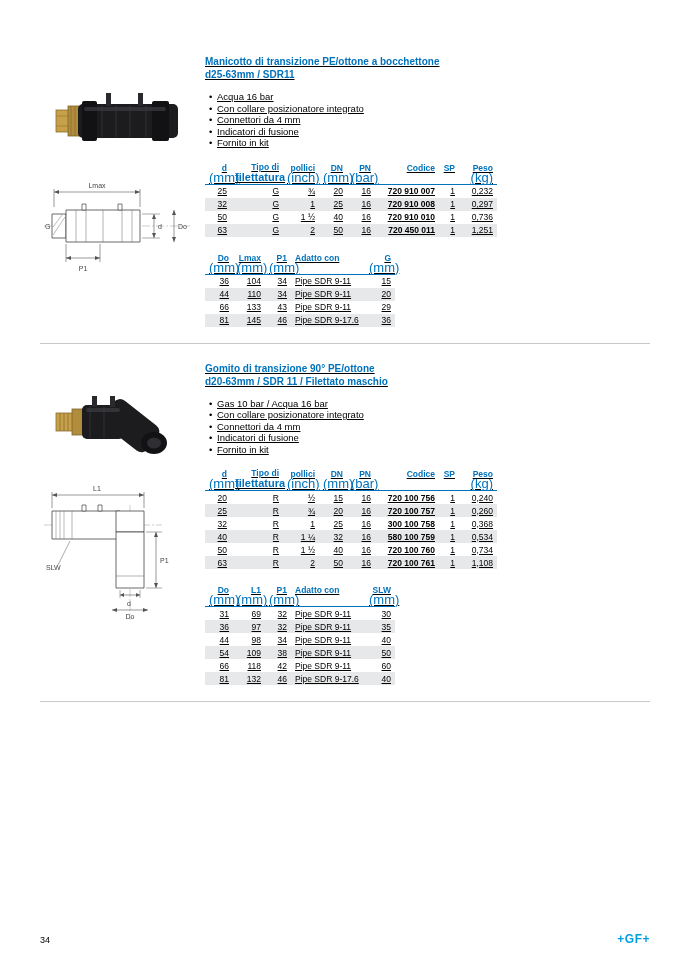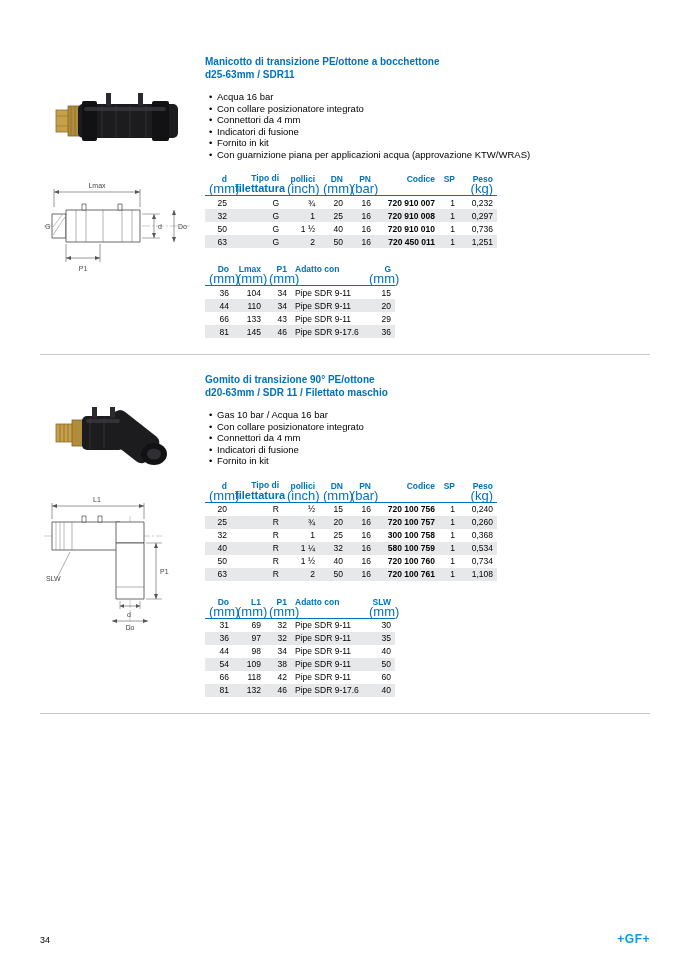--- a/index.html
+++ b/index.html
@@ -2,21 +2,21 @@
 <html style="--accent: #0072BC; --logo: #009FE3; --alt-row: #e7e8e9;"><head>
 <meta charset="utf-8">
 <style>
   :root { --accent:#0072BC; --logo:#009FE3; --alt-row:#e7e8e9; }
   * { margin:0; padding:0; box-sizing:border-box; }
   html,body { width:691px; height:972px; }
   body { font-family:"Liberation Sans", sans-serif; background:#fafafa; color:#000; }
   .page { position:relative; width:691px; height:972px; background:#ffffff; padding:55px 41px 0 40px; overflow:hidden; }
   .product-section { display:flex; }
   .left-col { width:165px; flex:0 0 165px; }
-  .right-col { flex:1; min-width:0; }
+  .right-col { flex:1; min-width:0;text-decoration:underline; }
   .photo-wrap { margin:34px 0 0 14px; }
   .drawing-wrap { margin:22px 0 0 2px; }
   .section-title { color:var(--accent); font-size:10px; font-weight:bold; line-height:13px; margin-bottom:10px; }
   .bullets { list-style:none; margin:0 0 13px 2px; }
   .bullets li { font-size:9.5px; line-height:11.5px; padding-left:10px; position:relative; }
   .bullets li::before { content:"•"; position:absolute; left:2px; }
   table { border-collapse:collapse; table-layout:fixed; }
   .tbl-main { width:292px; margin-bottom:16px; }
   .tbl-dim  { width:190px; }
   th { vertical-align:bottom; text-align:right; padding:0 4px 2px; border-bottom:1px solid var(--accent); color:var(--accent); }
@@ -105,21 +105,20 @@
       <h2 class="section-title">
         <span>Manicotto di transizione PE/ottone a bocchettone</span><br>
         <span>d25-63mm / SDR11</span>
       </h2>
       <ul class="bullets">
           <li>Acqua 16 bar</li>
           <li>Con collare posizionatore integrato</li>
           <li>Connettori da 4 mm</li>
           <li>Indicatori di fusione</li>
           <li>Fornito in kit</li>
-          <li>Con guarnizione piana per applicazioni acqua (approvazione KTW/WRAS)</li>
         </ul>
       <table class="tbl-main">
         <colgroup>
             <col style="width:26px">
             <col style="width:52px">
             <col style="width:36px">
             <col style="width:28px">
             <col style="width:28px">
             <col style="width:64px">
             <col style="width:20px">

